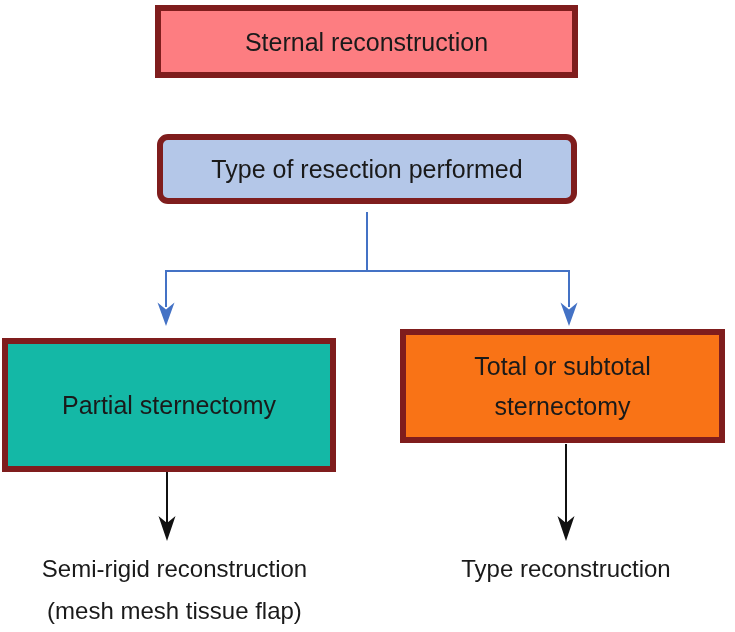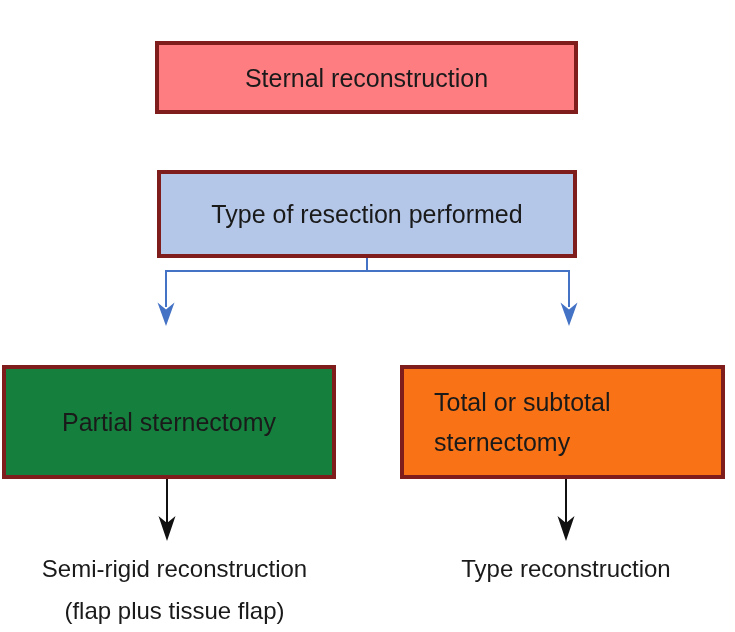--- a/index.html
+++ b/index.html
@@ -16,30 +16,29 @@
     position: absolute;
     left: 0; top: 0;
     width: 735px; height: 632px;
     z-index: 1;
   }
   .box {
     position: absolute;
     display: flex;
     align-items: center;
     justify-content: center;
-    text-align: left;
-    border: 4px solid #7f1d1d;
+    text-align: center;
+    border: 6px solid #7f1d1d;
     z-index: 2;
     font-size: 25px;
     line-height: 1.6;
-    margin-top: 36px;
   }
   .box-top    { left: 155px; top: 5px;   width: 423px; height: 73px;  }
-  .box-decide { left: 157px; top: 134px; width: 420px; height: 88px;  }
-  .box-left   { left: 2px;   top: 329px; width: 334px; height: 114px; background: #15803d; }
+  .box-decide { left: 157px; top: 134px; width: 420px; height: 70px; border-radius: 11px;  }
+  .box-left   { left: 2px;   top: 338px; width: 334px; height: 134px; background: #14b8a6; }
   .box-right  { left: 400px; top: 329px; width: 325px; height: 114px; background: #f97316; padding: 0 30px; }
   .outcome {
     position: absolute;
     text-align: center;
     font-size: 24px;
     line-height: 42px;
     z-index: 2;
   }
   .outcome-left  { left: 0px;   top: 548px; width: 336px; padding-left: 13px; }
   .outcome-right { left: 400px; top: 548px; width: 332px; }
@@ -75,20 +74,20 @@
   <div class="box box-left">
     <span>Partial sternectomy</span>
   </div>
 
   <div class="box box-right">
     <span>Total or subtotal sternectomy</span>
   </div>
 
   <div class="outcome outcome-left">
     <div>Semi-rigid reconstruction</div>
-    <div>(flap plus tissue flap)</div>
+    <div>(mesh mesh tissue flap)</div>
   </div>
 
   <div class="outcome outcome-right">
     <div>Type reconstruction</div>
   </div>
 
 </div>
 
 </body></html>

